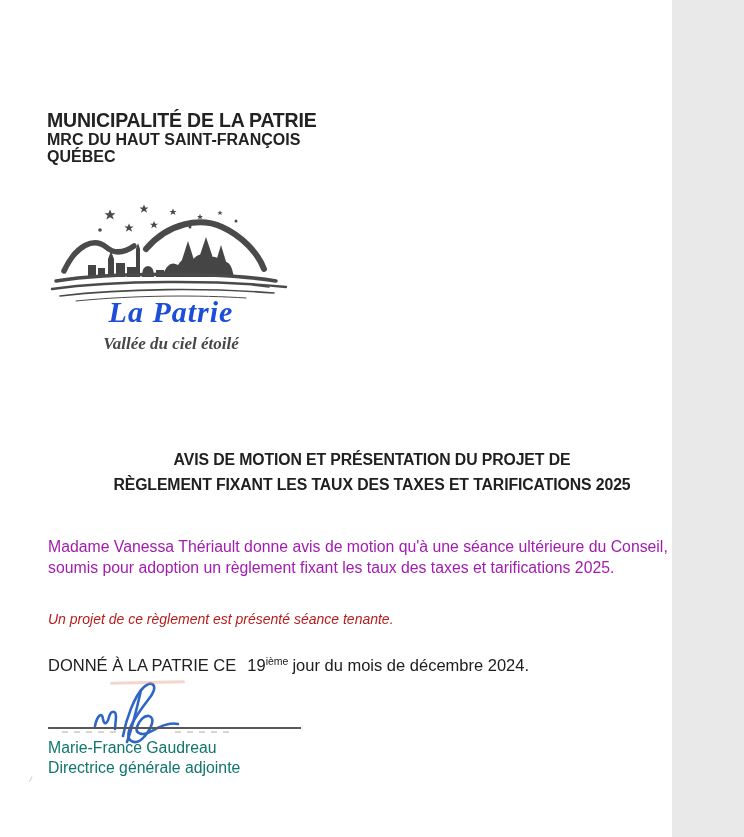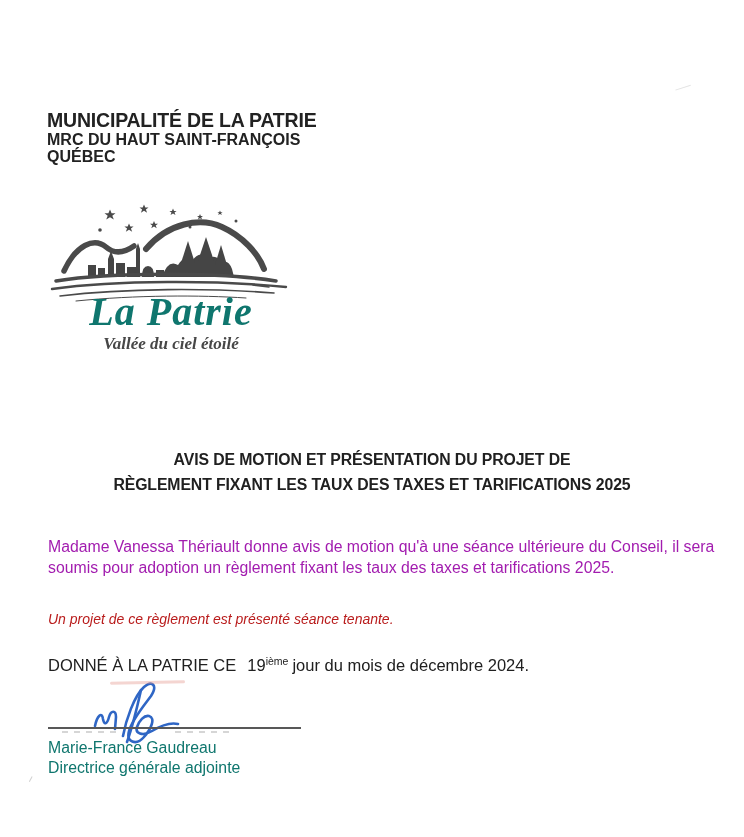--- a/index.html
+++ b/index.html
@@ -1,18 +1,18 @@
 <!DOCTYPE html>
 <html><head>
 <meta charset="utf-8">
 <style>
   html, body { margin: 0; padding: 0; background: #e9e9e9; }
   .page {
     position: relative;
-    width: 744px;
+    width: 672px;
     height: 837px;
     background: #ffffff;
     overflow: hidden;
     font-family: "Liberation Sans", sans-serif;
     color: #1e1e1e;
   }
 
   
   .letterhead { position: absolute; left: 47px; top: 109px; }
   .lh-main {
@@ -23,22 +23,22 @@
     font-size: 16px; font-weight: 700; line-height: 16px;
     color: #222; margin-top: 1px;
   }
 
   
   .logo { position: absolute; left: 50px; top: 197px; width: 242px; text-align: center; }
   .logo svg { display: block; }
   .logo-wordmark {
     font-family: "Liberation Serif", serif;
     font-style: italic; font-weight: 700;
-    font-size: 40px; line-height: 42px;
-    color: #0f766e; letter-spacing: 1px;
+    font-size: 30px; line-height: 42px;
+    color: #1d4ed8; letter-spacing: 1px;
     margin-top: -12px;
   }
   .logo-tagline {
     font-family: "Liberation Serif", serif;
     font-style: italic; font-weight: 700;
     font-size: 17px; line-height: 19px;
     color: #474747; margin-top: 1px;
   }
 
   

